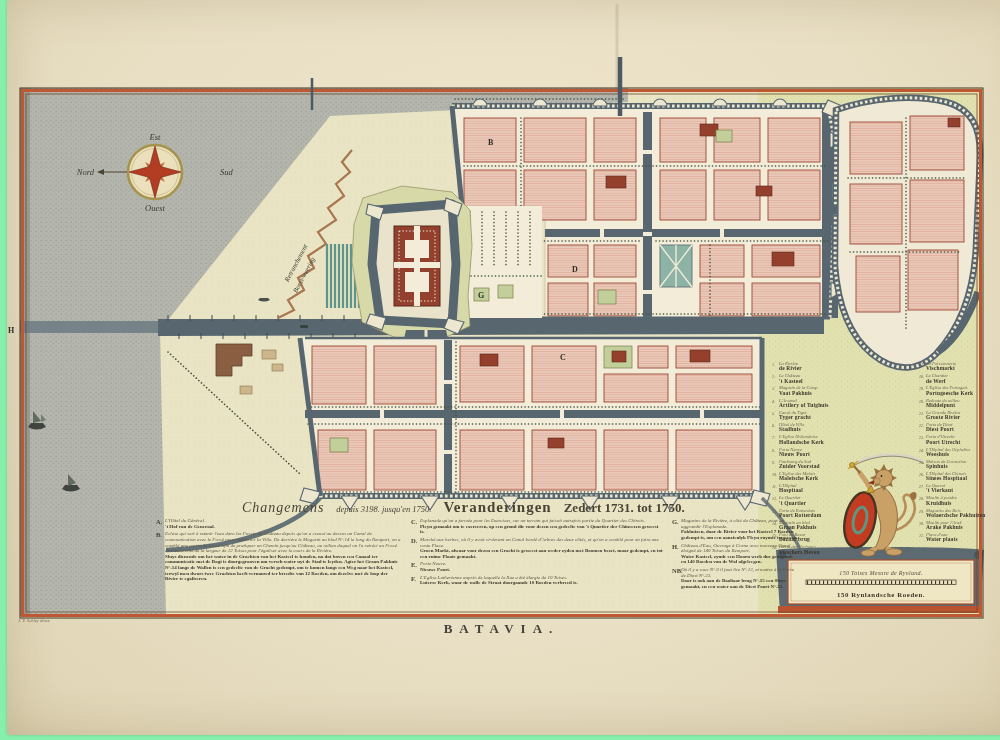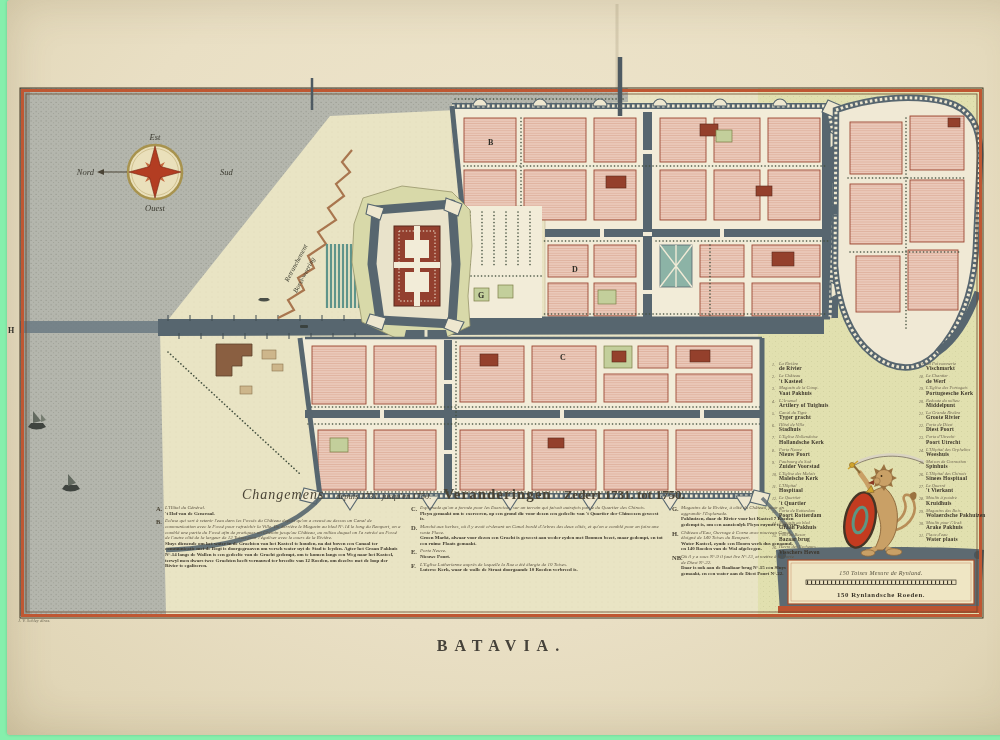--- a/index.html
+++ b/index.html
@@ -22,36 +22,36 @@
   .bast{fill:#eee7cf;stroke:#57666f;stroke-width:1.1;}
 
   .legend-col{position:absolute;width:72px;}
   #legend-left{left:772px;top:361px;}
   #legend-right{left:919px;top:361px;width:66px;}
   .lg-item{position:relative;padding-left:7px;margin-bottom:1px;}
   .lg-n{position:absolute;left:0;top:1px;font-size:4px;font-style:italic;color:#6b6350;}
   .lg-fr{font-size:4.6px;line-height:1.15;font-style:italic;color:#6e6551;white-space:nowrap;}
   .lg-nl{font-size:5.4px;line-height:1.1;font-weight:700;color:#3b3429;letter-spacing:.2px;white-space:nowrap;}
 
-  .changes{position:absolute;left:156px;top:486px;width:644px;height:112px;}
+  .changes{position:absolute;left:156px;top:499px;width:644px;height:112px;}
   .ch-header{display:flex;align-items:baseline;gap:12px;padding-left:86px;color:#4a4436;}
   .ch-h-script{font-size:14px;font-style:italic;letter-spacing:1px;}
   .ch-h-dates{font-size:8.5px;font-style:italic;}
   .ch-h-nl{font-size:15px;font-weight:700;letter-spacing:1px;}
   .ch-h-nldates{font-size:13px;font-weight:700;}
   .ch-cols{display:flex;gap:9px;margin-top:2px;}
   .ch-col{flex:0 0 auto;}
   .ch-col.c1{width:246px;} .ch-col.c2{width:252px;} .ch-col.c3{width:126px;}
   .ch-item{position:relative;padding-left:9px;margin-bottom:2px;}
   .ch-letter{position:absolute;left:0;top:0;font-size:6.5px;font-weight:700;color:#4a4436;}
   .ch-fr{font-size:5px;line-height:1.13;font-style:italic;color:#5d5443;}
   .ch-nl{font-size:5px;line-height:1.13;color:#3e382c;font-weight:600;}
 
   .map-title{position:absolute;left:20px;width:963px;top:621px;text-align:center;
-             font-size:16px;letter-spacing:7px;color:#46423a;font-weight:600;margin-top:16px;}
+             font-size:13px;letter-spacing:7px;color:#46423a;font-weight:600;}
   .signature{position:absolute;left:18px;top:618px;font-size:4.6px;font-style:italic;color:#6e6854;}
   .lion{position:absolute;left:838px;top:450px;}
 </style>
 </head>
 <body>
 
 <div class="stage">
   <div class="paper"></div>
 
   <svg class="map" width="1000" height="740" viewBox="0 0 1000 740">
@@ -504,21 +504,21 @@
       <div class="lg-item">
         <span class="lg-n">31.</span>
         <div class="lg-fr">Place d'eau</div>
         <div class="lg-nl">Water plaats</div>
       </div>
     </div>
 
   <div class="changes">
     <div class="ch-header">
       <span class="ch-h-script">Changemens</span>
-      <span class="ch-h-dates">depuis 1731. jusqu'en 1750.</span>
+      <span class="ch-h-dates">depuis 3198. jusqu'en 1750.</span>
       <span class="ch-h-nl">Veranderingen</span>
       <span class="ch-h-nldates">Zedert 1731. tot 1750.</span>
     </div>
     <div class="ch-cols">
       <div class="ch-col c1" id="col-ab">
           <div class="ch-item">
             <span class="ch-letter">A.</span>
             <div class="ch-fr">L'Hôtel du Général.</div>
             <div class="ch-nl">'t Hof van de Generaal.</div>
           </div>

